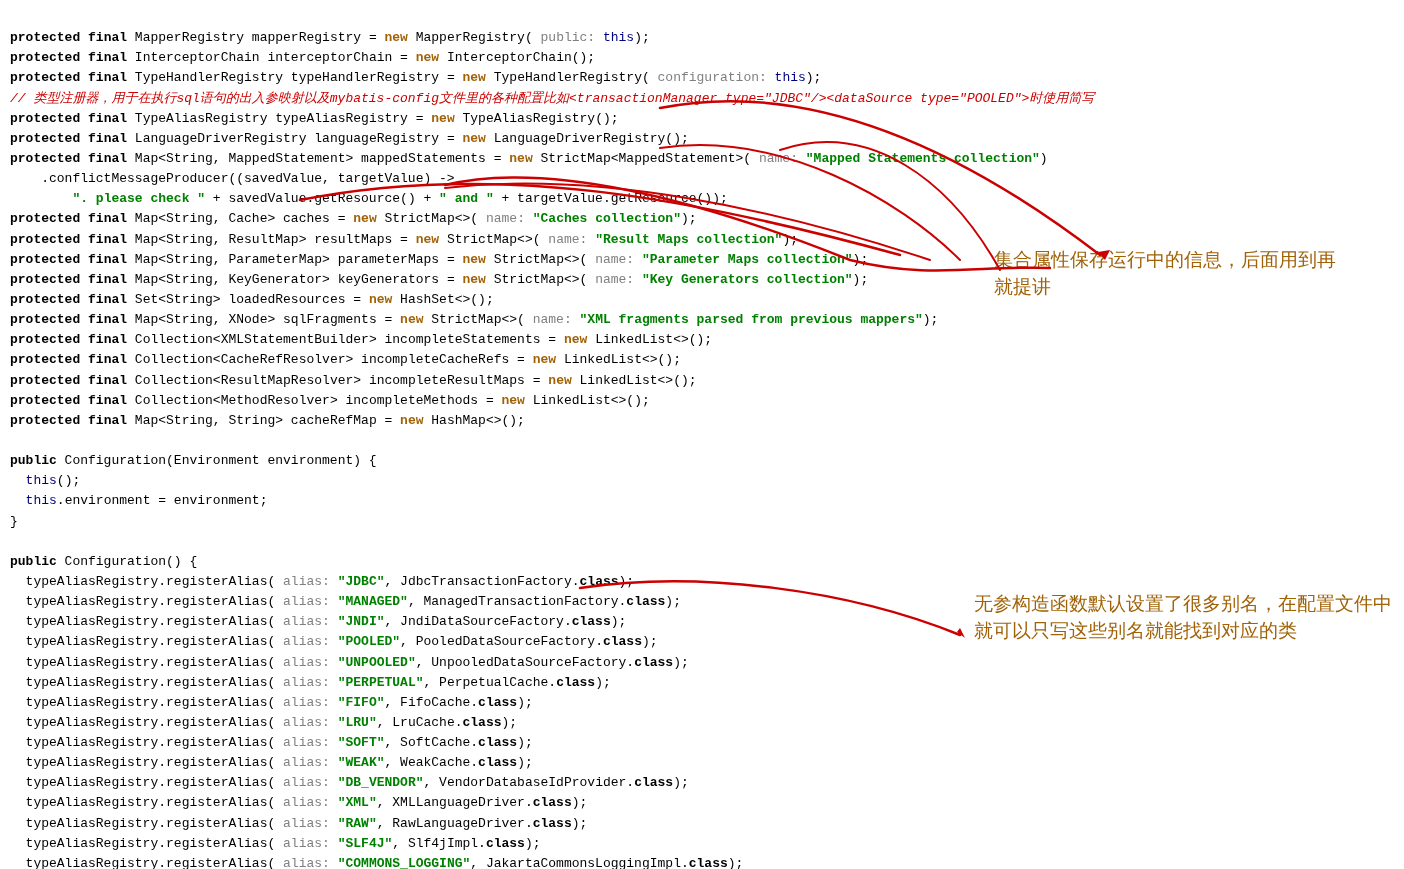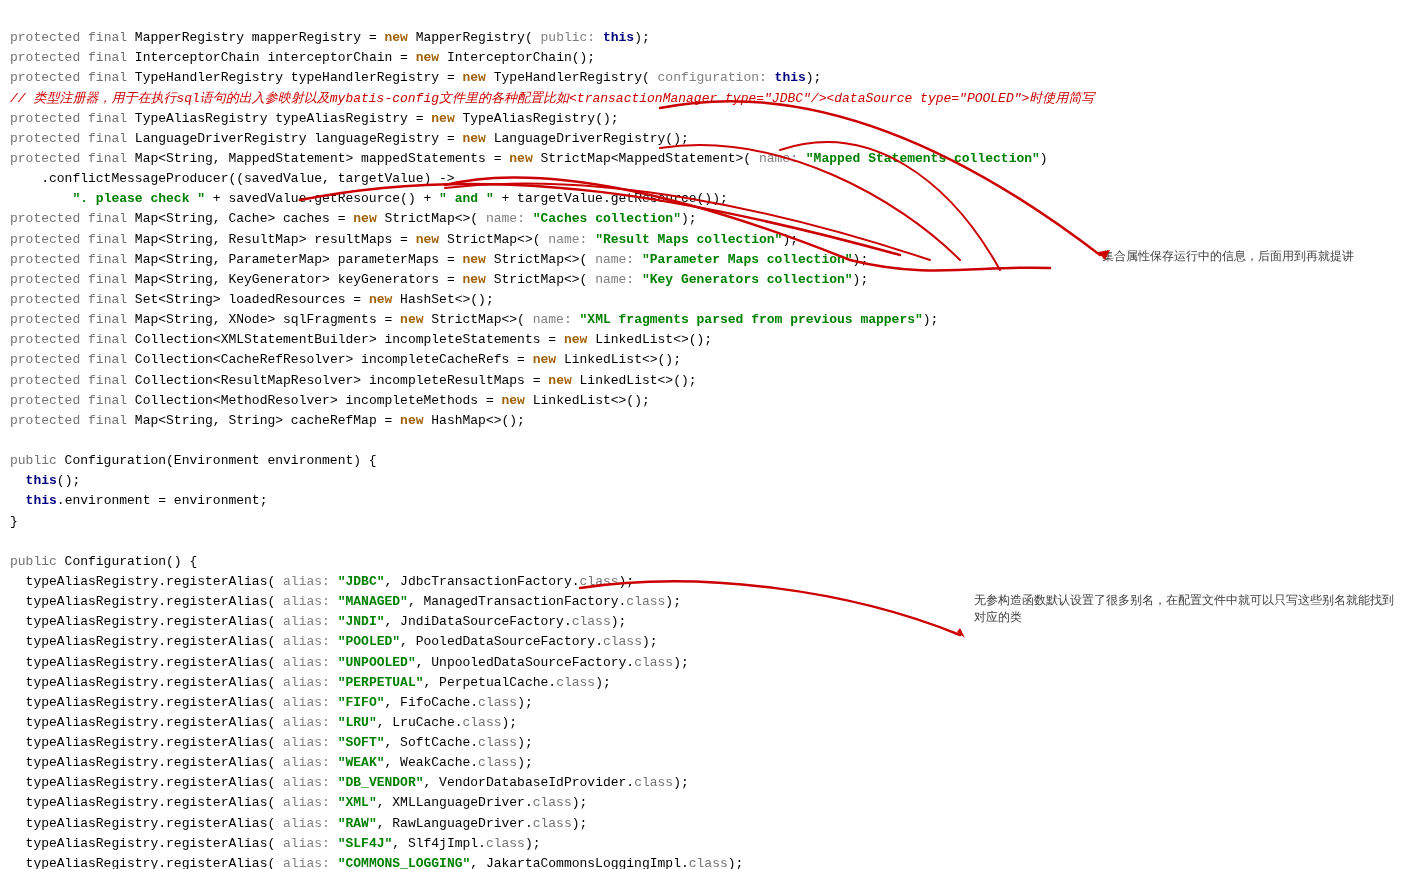--- a/index.html
+++ b/index.html
@@ -12,31 +12,31 @@
       width: 1404px;
       min-height: 869px;
       position: relative;
     }
     .code-container {
       padding: 8px 10px;
       line-height: 1.55;
       white-space: pre;
       position: relative;
     }
-    .kw { color: #737373; font-weight: normal; }
-    .kw2 { color: #000080; font-weight: bold; }
+    .kw { color: #000000; font-weight: bold; }
+    .kw2 { color: #000080; font-weight: normal; }
     .new-kw { color: #a16207; font-weight: bold; }
     .string { color: #008000; font-weight: bold; }
     .comment { color: #cc0000; font-style: italic; }
     .param-label { color: #808080; }
     .annotation-box {
       position: absolute;
-      color: #404040;
-      font-family: Liberation Sans, sans-serif;
-      font-size: 12px;
+      color: #a16207;
+      font-family: Liberation Mono, monospace;
+      font-size: 19px;
       font-weight: normal;
       line-height: 1.4;
     }
     
     .svg-overlay {
       position: absolute;
       top: 0;
       left: 0;
       width: 100%;
       height: 100%;

